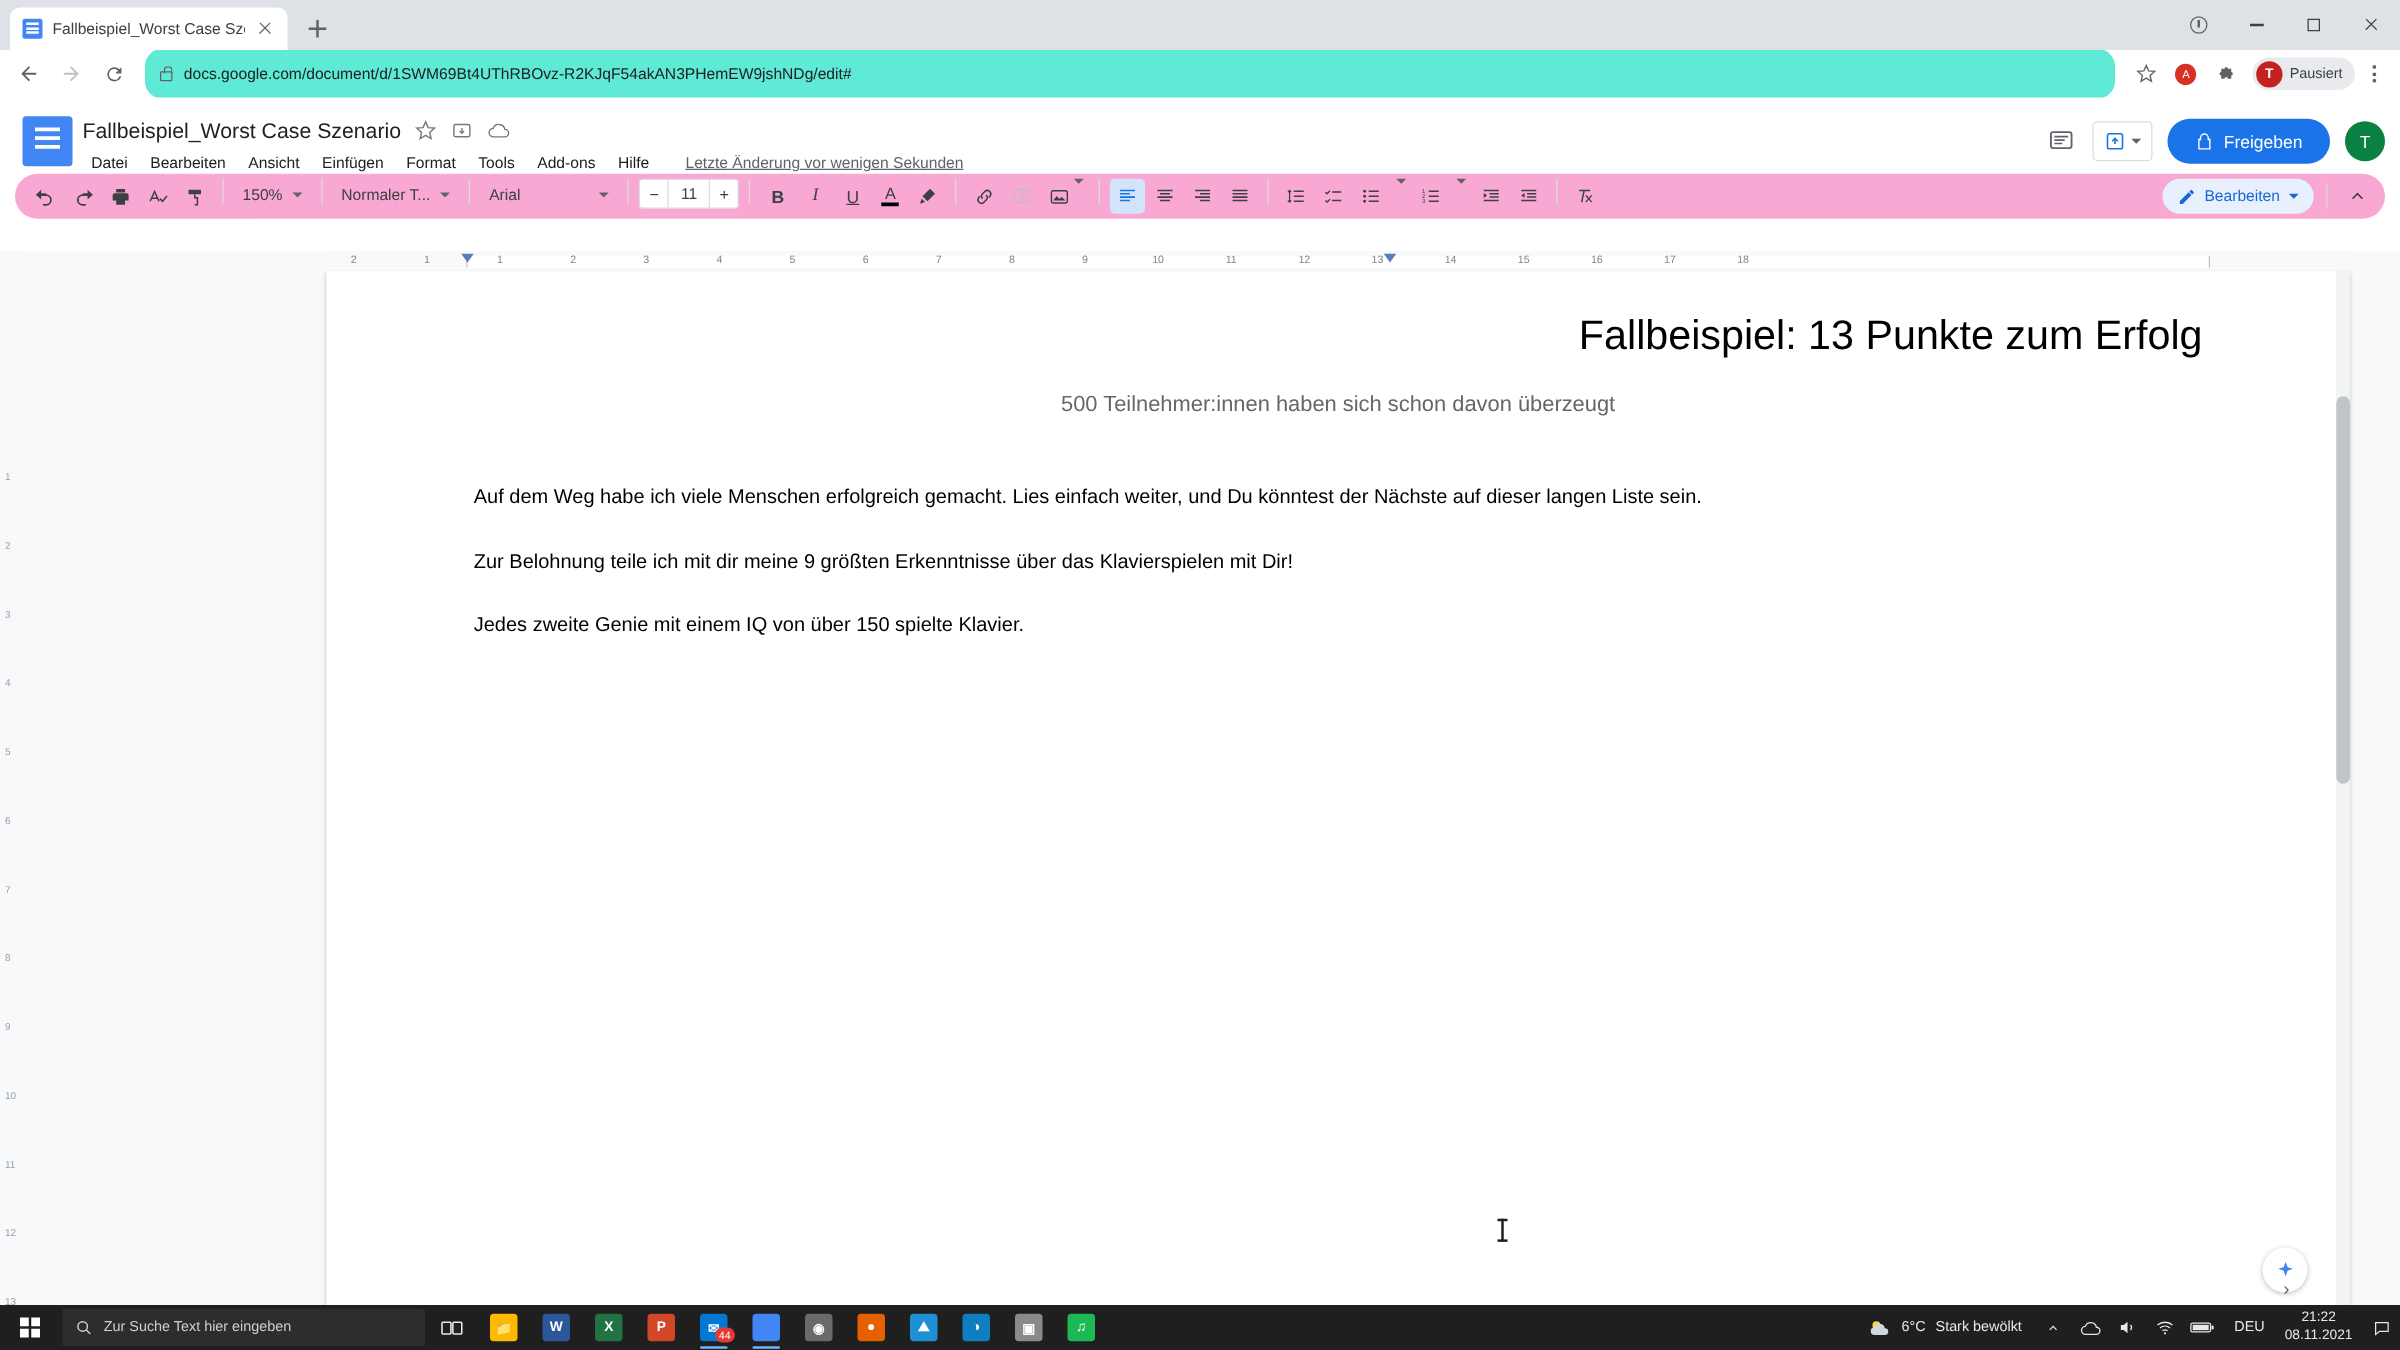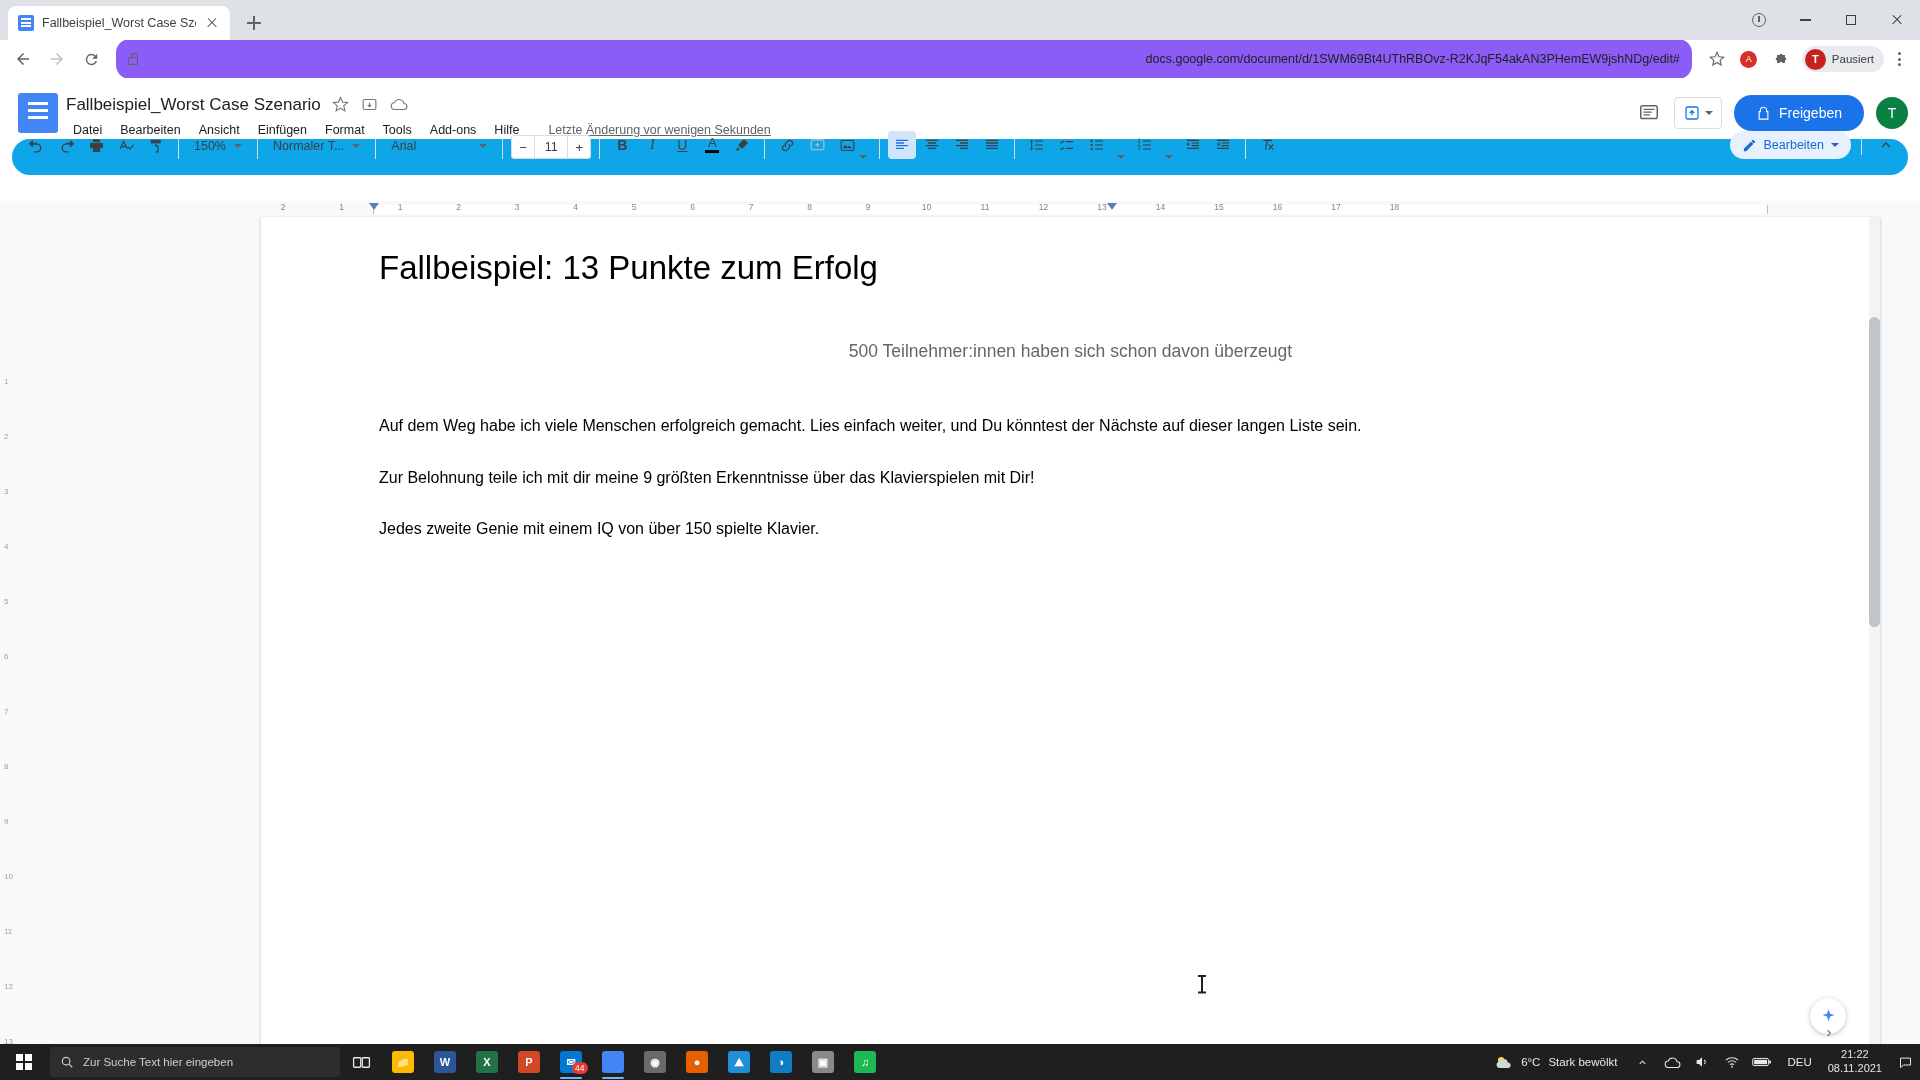--- a/index.html
+++ b/index.html
@@ -63,22 +63,22 @@
   .wc-close::before,.wc-close::after{content:"";position:absolute;left:0;top:5.3px;width:12px;height:1.4px;background:#3c4043;}
   .wc-close::before{transform:rotate(45deg);} .wc-close::after{transform:rotate(-45deg);}
   .wc-ext { width:14px;height:14px;border:1.5px solid #5f6368;border-radius:50%;position:relative;}
   .wc-ext::after{content:"";position:absolute;left:5px;top:2px;width:1.5px;height:6px;background:#5f6368;}
 
   
   .omnirow { height:38px; background:#fff; display:flex; align-items:center; padding:0 8px; gap:4px; }
   .navbtn { width:30px;height:30px;display:flex;align-items:center;justify-content:center;cursor:pointer;border-radius:50%; }
   .navbtn svg { display:block; }
   .omnibox {
-    flex:1 1 auto; height:40px; background:#8b5cf6; border-radius:14px;
-    display:flex; align-items:center; padding:0 12px; gap:9px; margin:0 6px; cursor:text;justify-content:space-between;
+    flex:1 1 auto; height:40px; background:#5eead4; border-radius:14px;
+    display:flex; align-items:center; padding:0 12px; gap:9px; margin:0 6px; cursor:text;
   }
   .lock { width:10px;height:8px;border:1.4px solid #5f6368;border-radius:1px;position:relative;margin-top:3px;flex:0 0 auto;}
   .lock::before{content:"";position:absolute;left:1.6px;top:-5px;width:5px;height:5px;border:1.4px solid #5f6368;border-bottom:none;border-radius:3px 3px 0 0;}
   .url { font-size:12.5px; color:#202124; white-space:nowrap; overflow:hidden; }
   .omni-right { display:flex;align-items:center;gap:2px; }
   .pill-badge {
     height:26px; background:#e8eaed; border-radius:13px; display:flex; align-items:center;
     gap:6px; padding:0 10px 0 3px; margin-left:4px; cursor:pointer;
   }
   .pill-avatar { width:21px;height:21px;border-radius:50%;background:#c5221f;color:#fff;
@@ -132,22 +132,22 @@
   }
   .btn-share {
     height:36px; background:#1a73e8; color:#fff; border-radius:18px; display:flex;align-items:center;
     gap:8px; padding:0 22px; font-size:14px; cursor:pointer;
   }
   .acct-avatar { width:32px;height:32px;border-radius:50%;background:#0b8043;color:#fff;font-size:14px;
     display:flex;align-items:center;justify-content:center;cursor:pointer;}
 
   
   .toolbar {
-    height:36px; margin:0 12px; background:#0ea5e9; border-radius:18px;
-    display:flex; align-items:flex-end; padding:16px 10px; gap:2px; position:relative;
+    height:36px; margin:0 12px; background:#f9a8d4; border-radius:18px;
+    display:flex; align-items:flex-start; padding:4px 10px; gap:2px; position:relative;
   }
   .tb { width:28px;height:28px;display:flex;align-items:center;justify-content:center;cursor:pointer;border-radius:4px;flex:0 0 auto;}
   .tb.active { background:#d2e3fc; }
   .tb-sep { width:1px;height:20px;background:#dadce0;margin:0 6px;flex:0 0 auto;}
   .tb-sel { height:26px;display:flex;align-items:center;gap:8px;padding:0 7px;border-radius:4px;cursor:pointer; }
   .tb-sel-txt{font-size:12.5px;color:#3c4043;white-space:nowrap;}
   .caret { width:0;height:0;border-left:4px solid transparent;border-right:4px solid transparent;border-top:4px solid #5f6368;}
   .fsbox { display:flex;align-items:center;border:1px solid #dadce0;border-radius:3px;height:24px;background:#fff;}
   .fsbtn{width:22px;height:22px;display:flex;align-items:center;justify-content:center;font-size:13px;color:#3c4043;cursor:pointer;}
   .fsval{width:34px;text-align:center;font-size:12.5px;color:#3c4043;border-left:1px solid #dadce0;border-right:1px solid #dadce0;line-height:22px;cursor:text;}
@@ -184,22 +184,22 @@
   .indent-marker { position:absolute; width:0;height:0;border-left:5px solid transparent;border-right:5px solid transparent;
     border-top:7px solid #5b7fb5; top:2px; }
   .indent-marker.right { border-top-color:#5b7fb5; }
 
   .page {
     position:absolute; left:0; right:0; top:16px; height:1000px; background:#fff;
     box-shadow:0 1px 3px rgba(60,64,67,.3); 
   }
   .page-inner { padding:30px 118px 0 118px; }
   .h-title {
-    font-size:33px; text-align:left; color:#000; font-weight:normal;
-    font-family:"Liberation Sans",sans-serif; line-height:1.25; margin-bottom:52px;
+    font-size:33px; text-align:right; color:#000; font-weight:normal;
+    font-family:"Liberation Sans",sans-serif; line-height:1.25; margin-bottom:24px;
   }
   .h-sub {
     font-size:23px; text-align:center; color:#000; font-weight:normal; line-height:1.3; margin-bottom:8px;
   }
   .h-sub2 {
     font-size:17.5px; text-align:center; color:#666; font-weight:normal; line-height:1.35; margin-bottom:50px;
   }
   .p-body { font-size:16px; color:#000; line-height:1.55; margin-bottom:27px; }
 
   .caret-ptr { position:absolute; left:1201px; top:774px; width:2px; height:18px; }

